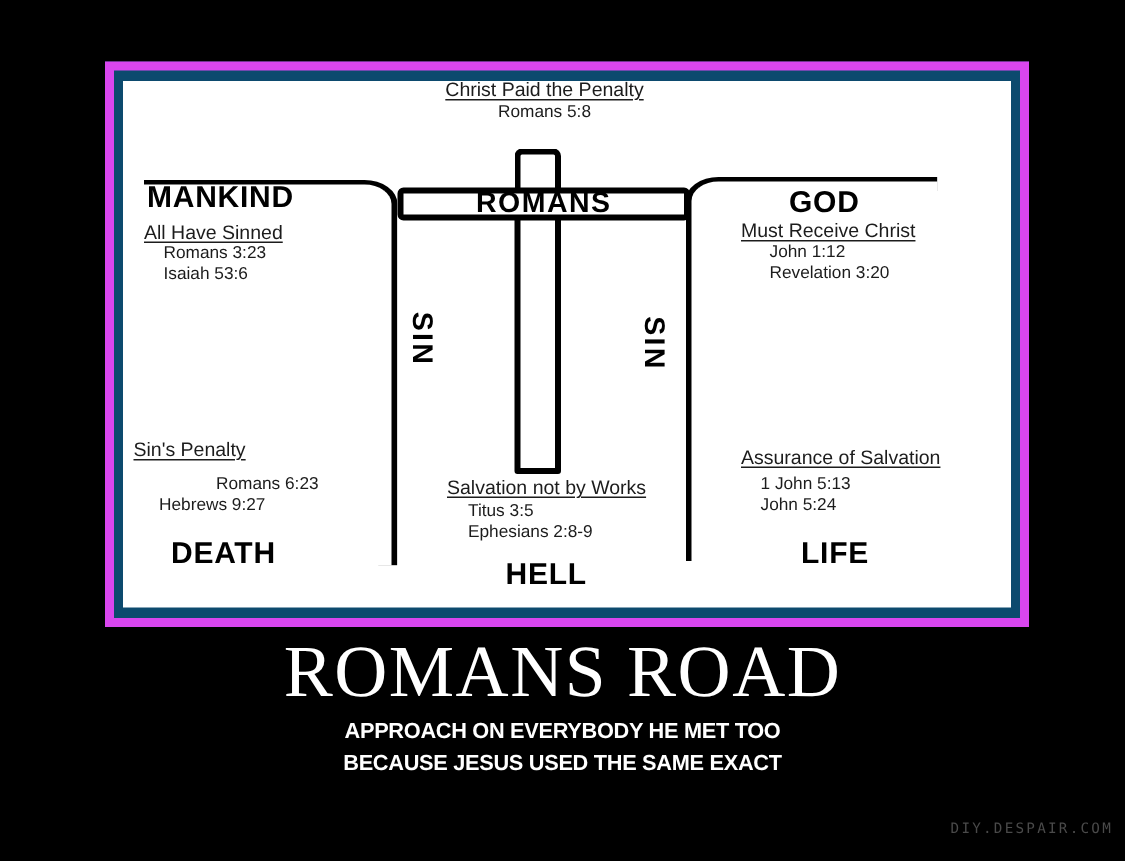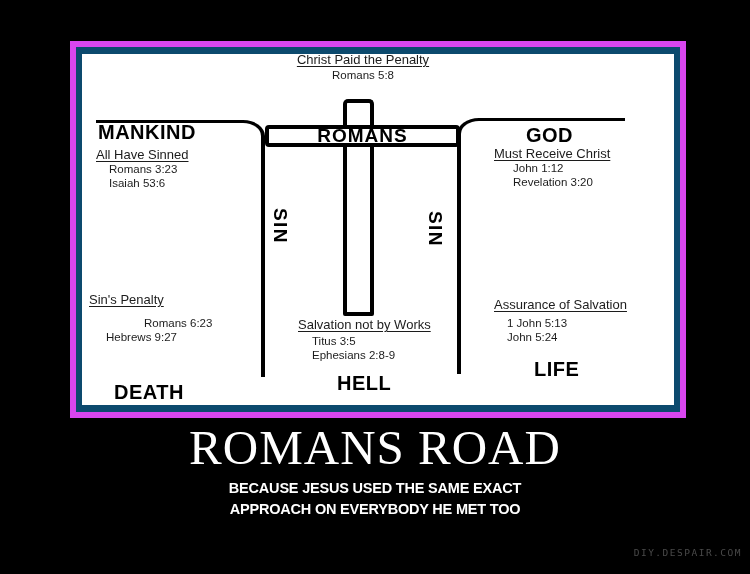--- a/index.html
+++ b/index.html
@@ -107,21 +107,21 @@
         <div class="abs big-label" style="left:444px; top:69px;">GOD</div>
         <div class="abs heading" style="left:412px; top:92px;text-decoration:underline;">Must Receive Christ</div>
         <div class="abs verse" style="left:431px; top:107px;">John 1:12</div>
         <div class="abs verse" style="left:431px; top:121px;">Revelation 3:20</div>
       </div>
 
       <div>
         <div class="abs heading" style="left:7px; top:238px;">Sin's Penalty</div>
         <div class="abs verse" style="left:24px; top:262px;margin-left:38px;">Romans 6:23</div>
         <div class="abs verse" style="left:24px; top:276px;">Hebrews 9:27</div>
-        <div class="abs big-label" style="left:32px; top:303px;margin-top:23px;">DEATH</div>
+        <div class="abs big-label" style="left:32px; top:303px;">DEATH</div>
       </div>
 
       <div>
         <div class="abs heading" style="left:196px; top:263px;margin-left:20px;">Salvation not by Works</div>
         <div class="abs verse" style="left:230px; top:280px;">Titus 3:5</div>
         <div class="abs verse" style="left:230px; top:294px;">Ephesians 2:8-9</div>
         <div class="abs big-label" style="left:255px; top:317px;">HELL</div>
       </div>
 
       <div>
@@ -130,19 +130,19 @@
         <div class="abs verse" style="left:425px; top:276px;">John 5:24</div>
         <div class="abs big-label" style="left:452px; top:303px;">LIFE</div>
       </div>
 
     </div>
   </div>
 
   <div class="title">ROMANS ROAD</div>
 
   <div class="caption">
+    <div>APPROACH ON EVERYBODY HE MET TOO</div>
     <div>BECAUSE JESUS USED THE SAME EXACT</div>
-    <div>APPROACH ON EVERYBODY HE MET TOO</div>
   </div>
 
   <div class="watermark">DIY.DESPAIR.COM</div>
 
 </div>
 
 </body></html>

